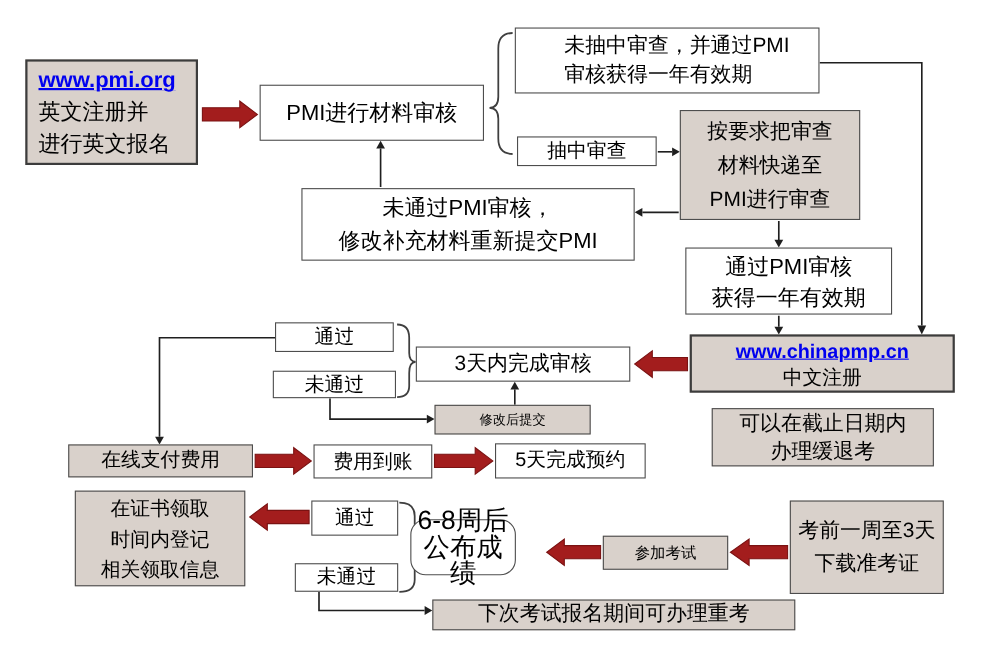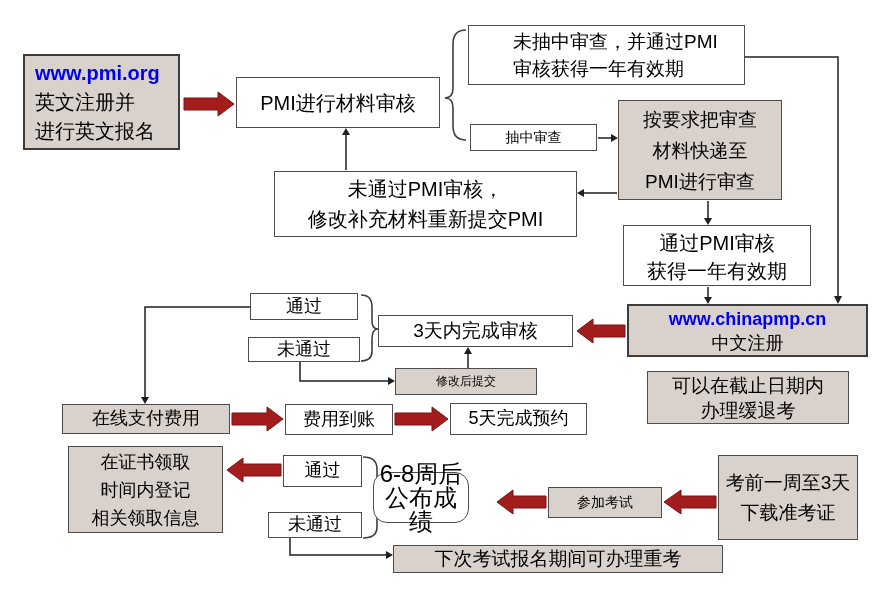--- a/index.html
+++ b/index.html
@@ -5,21 +5,21 @@
   html,body{margin:0;padding:0;background:#fff;}
   .canvas{position:relative;width:893px;height:589px;background:#fff;overflow:hidden;
           font-family:"Liberation Sans",sans-serif;color:#000;}
   .layer{position:absolute;left:0;top:0;}
   .node{position:absolute;box-sizing:border-box;border:1.5px solid #4d4d4d;background:#fff;
         display:flex;flex-direction:column;justify-content:center;align-items:center;
         text-align:center;font-size:19px;line-height:1.3;}
   .tan{background:#d9d1cb;}
   .thick{border-width:2px;border-color:#3c3c3c;}
   .align-left{align-items:flex-start;text-align:left;}
-  .link{color:#0000f0;font-weight:bold;cursor:pointer;}
+  .link{color:#0000f0;font-weight:bold;text-decoration:underline;cursor:pointer;}
   .red-arrow{fill:#a31d1d;stroke:#7a1212;stroke-width:1;}
   .black-line{stroke:#1f1f1f;stroke-width:1.5;fill:none;}
   .black-head{fill:#1f1f1f;stroke:none;}
   .brace{stroke:#3f3f3f;stroke-width:1.6;fill:none;}
 </style>
 </head>
 <body>
 
 <div class="canvas">
 
@@ -76,21 +76,21 @@
 
   <div class="node" style="left:236px;top:77px;width:204px;height:51px;font-size:20px;">
     <span>PMI进行材料审核</span>
   </div>
 
   <div class="node align-left" style="left:468px;top:25px;width:277px;height:60px;padding-left:44px;line-height:27px;">
     <span>未抽中审查，并通过PMI</span>
     <span>审核获得一年有效期</span>
   </div>
 
-  <div class="node" style="left:470px;top:124px;width:127px;height:27px;font-size:14px;">
+  <div class="node" style="left:470px;top:124px;width:127px;height:27px;font-size:18px;">
     <span>抽中审查</span>
   </div>
 
   <div class="node tan" style="left:618px;top:100px;width:164px;height:100px;line-height:31px;">
     <span>按要求把审查</span>
     <span>材料快递至</span>
     <span>PMI进行审查</span>
   </div>
 
   <div class="node" style="left:274px;top:171px;width:303px;height:66px;font-size:20px;line-height:30px;">

